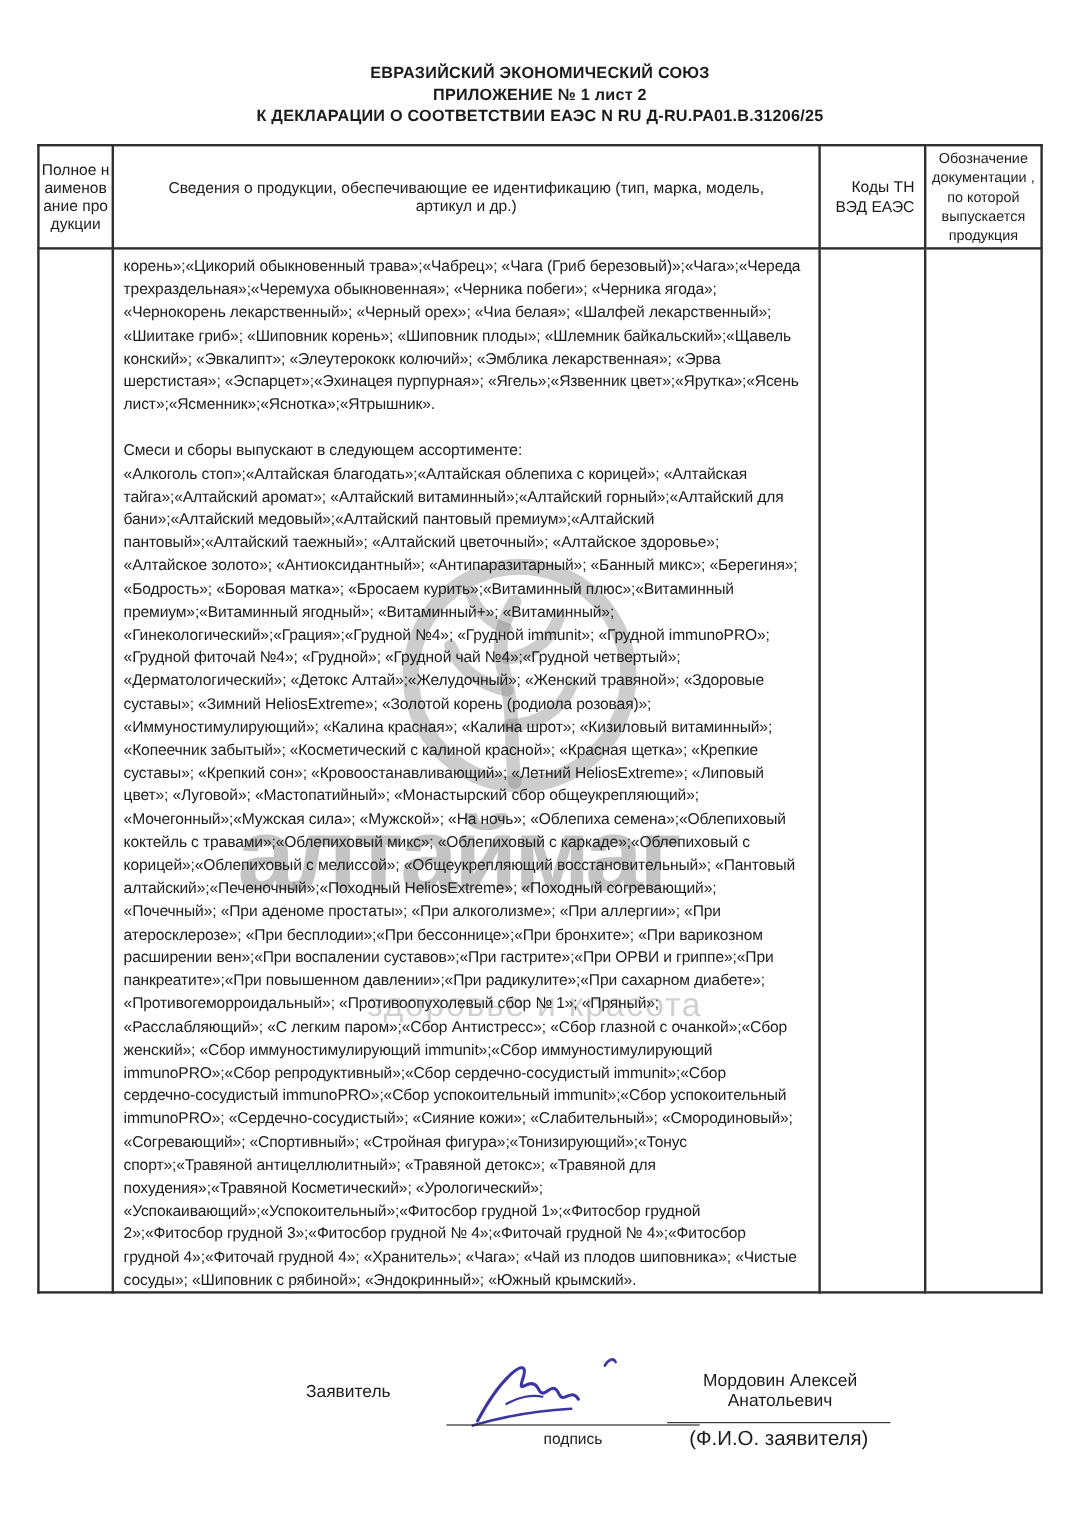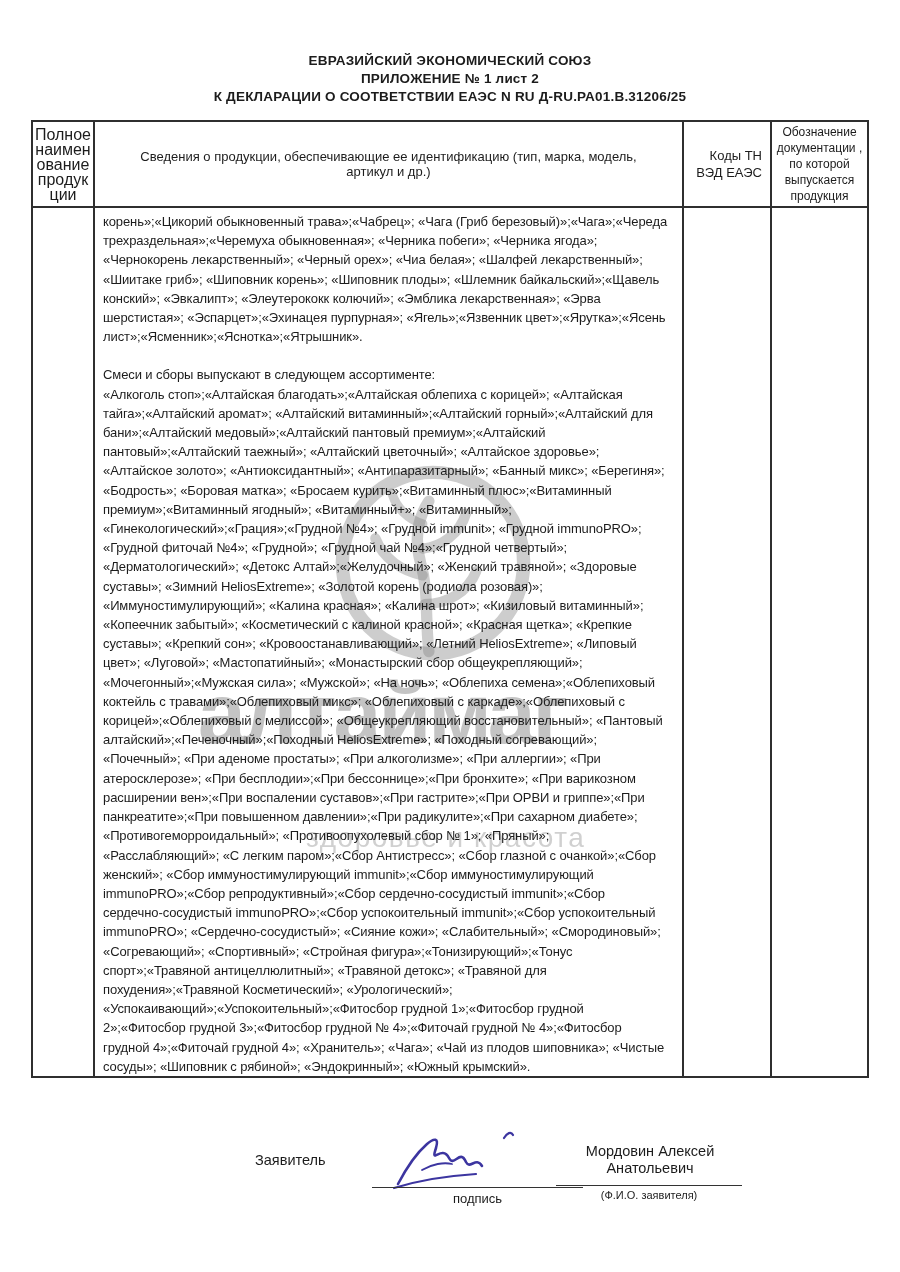--- a/index.html
+++ b/index.html
@@ -29,36 +29,36 @@
   }
   
   .doc-table {
     position:absolute; top:120px; left:31px; width:836px; z-index:1;
     border-collapse:collapse; table-layout:fixed; background:transparent;
   }
   .doc-table th, .doc-table td { border:2px solid #2f2f2f; padding:0; background:transparent; }
   .doc-table thead tr { height:83px; }
   .doc-table tbody tr { height:667px; }
   th { font-weight:normal; vertical-align:middle; }
-  th.c1 { font-size:16px; line-height:15px; text-align:center; word-break:break-all; padding:2px 1px;margin-top:19px; }
+  th.c1 { font-size:13px; line-height:15px; text-align:center; word-break:break-all; padding:2px 1px;margin-top:19px; }
   th.c2 { font-size:13px; text-align:center; padding:0 28px; }
   th.c3 { font-size:13px; line-height:17px; text-align:right; padding:4px 8px; }
   th.c4 { font-size:12px; line-height:16px; text-align:center; padding:2px 3px; }
   td { vertical-align:top; }
   td.details { padding:4px 14px 0 8px; font-size:13px; line-height:19.2px; letter-spacing:-0.1px; }
   td.details p { margin:0; }
   td.details p.intro-gap { margin-top:19px; }
   
   .applicant-label { position:absolute; left:255px; top:1152px; font-size:14.5px; z-index:1; }
   .sig-svg { position:absolute; left:392px; top:1124px; z-index:1; }
   .sig-line { position:absolute; left:372px; top:1187px; width:211px; border-top:1.5px solid #333; z-index:1; }
   .sig-caption { position:absolute; left:372px; top:1191px; width:211px; text-align:center; font-size:13px; z-index:1; }
   .name-block { position:absolute; left:548px; top:1143px; width:204px; text-align:center; font-size:14.5px; line-height:17px; z-index:1; }
   .name-line { position:absolute; left:556px; top:1185px; width:186px; border-top:1.5px solid #333; z-index:1; }
-  .name-caption { position:absolute; left:556px; top:1189px; width:186px; text-align:center; font-size:11px; z-index:1; }
+  .name-caption { position:absolute; left:556px; top:1189px; width:186px; text-align:center; font-size:17px; z-index:1; }
 </style>
 </head>
 <body>
 
 <div class="page">
 
   <div class="watermark">
     <svg class="wm-emblem" viewBox="0 0 200 200" fill="none">
       <circle cx="100" cy="100" r="88" stroke="rgba(130,130,130,0.40)" stroke-width="13"></circle>
       <path d="M96,186 C92,150 96,128 88,100 C82,78 84,58 96,40" stroke="rgba(130,130,130,0.40)" stroke-width="11" stroke-linecap="round"></path>

